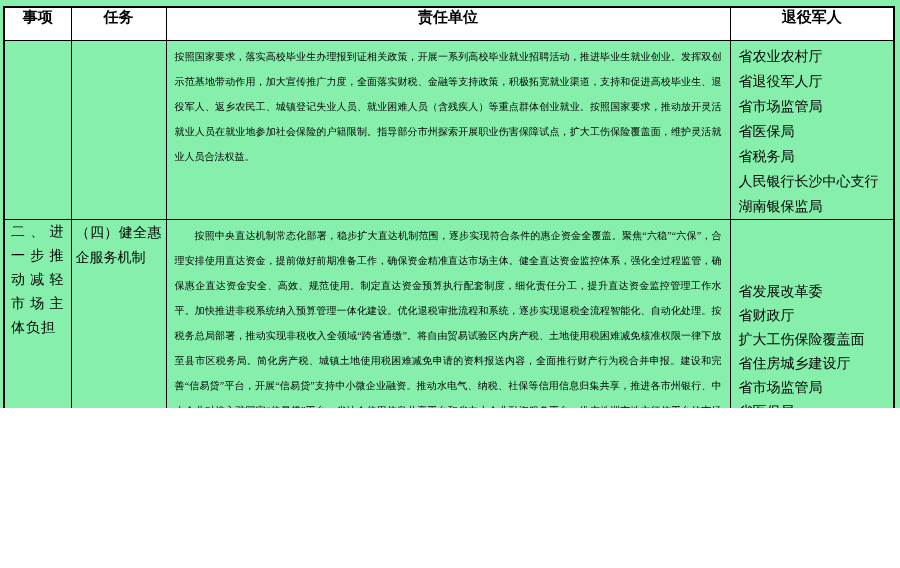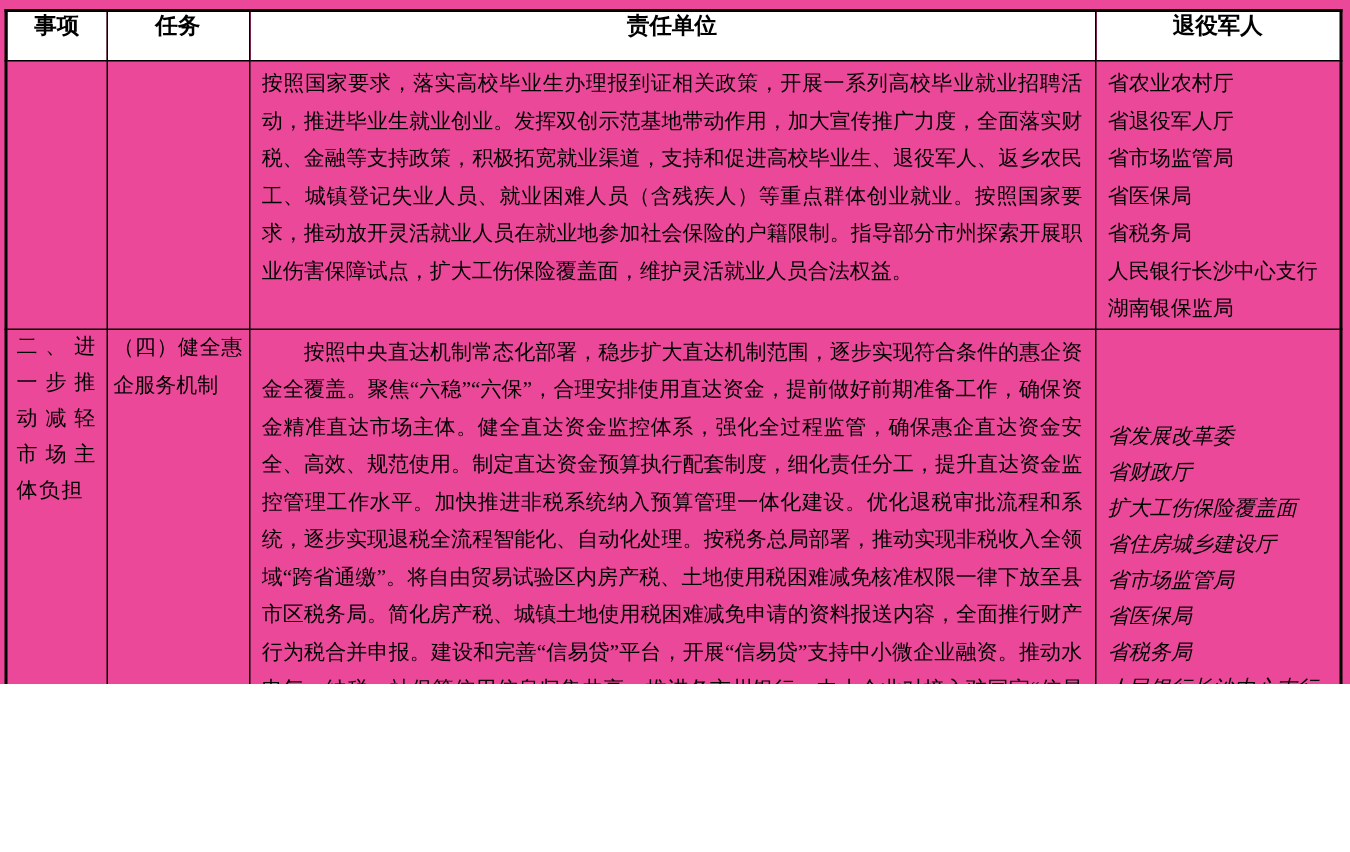--- a/index.html
+++ b/index.html
@@ -4,22 +4,22 @@
 <style>
   * { box-sizing: border-box; margin: 0; padding: 0; }
   html, body { background: #ffffff; }
   body {
     font-family: "Liberation Serif", "DejaVu Serif", serif;
     color: #000000;
   }
   .page {
     position: relative;
     width: 900px;
-    height: 456px;
-    background: #ec4899;
+    height: 408px;
+    background: #86efac;
     overflow: hidden;
   }
   table.doc-table {
     position: absolute;
     left: 3px;
     top: 6px;
     width: 890px;
     table-layout: fixed;
     border-collapse: collapse;
     border: 2px solid #000000;
@@ -53,31 +53,31 @@
     vertical-align: middle;
     padding: 0 4px;
     font-size: 14px;
     line-height: 25px;
     text-align: justify;
     text-justify: inter-ideograph;
   }
   td.cell-content {
     vertical-align: top;
     padding: 3px 8px 0 8px;
-    font-size: 14px;
+    font-size: 10px;
     line-height: 25px;
     text-align: justify;
     text-justify: inter-ideograph;
   }
   td.cell-content .para-indent { text-indent: 2em; }
   td.cell-units { padding: 3px 4px 0 8px; font-size: 14px; }
   td.cell-units.v-top { vertical-align: top; }
   td.cell-units.v-mid { vertical-align: middle; }
   .unit-line { line-height: 25px; white-space: nowrap; }
-  tr.row-2 .unit-line { line-height: 24px; font-style: italic; }
+  tr.row-2 .unit-line { line-height: 24px; }
   .bottom-cut-line {
     position: absolute;
     left: 3px;
     top: 564px;
     width: 890px;
     height: 2px;
     background: #000000;
   }
 </style>
 </head>

